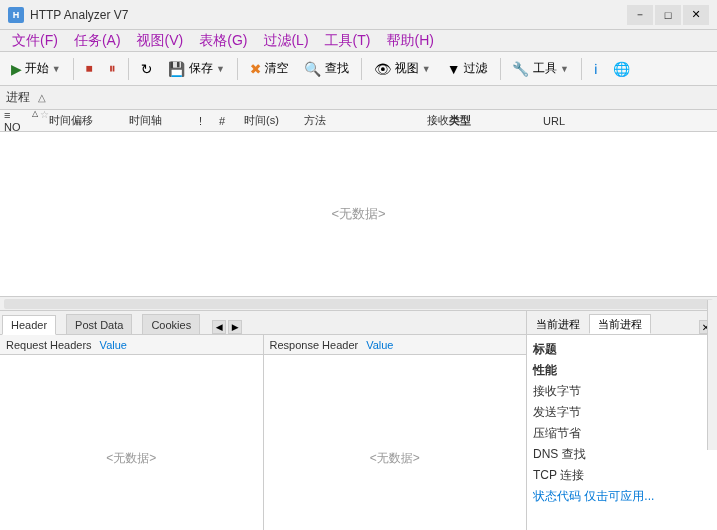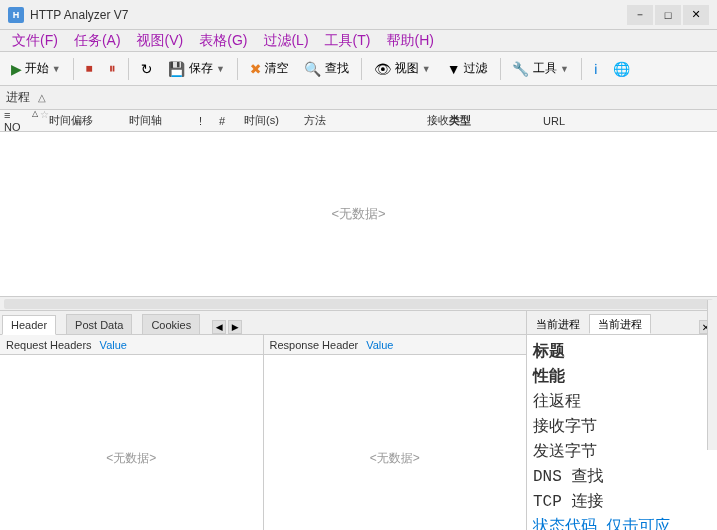--- a/index.html
+++ b/index.html
@@ -243,24 +243,23 @@
       border-bottom: 1px solid white;
     }
     .right-close { margin-left: auto; margin-right: 4px; width: 14px; height: 14px; border: 1px solid #ccc; background: #e0e0e0; cursor: pointer; display: flex; align-items: center; justify-content: center; font-size: 10px; }
     .right-body {
       flex: 1;
       overflow-y: auto;
       padding: 4px 6px;
     }
     .right-item {
       padding: 2px 0;
-      font-size: 16px;
+      font-size: 12px;
       color: #333;
       cursor: pointer;
-      font-family: Liberation Mono, monospace;
     }
     .right-item.bold { font-weight: bold; }
     .right-item.last {
       color: #0078d7;
     }
 
     
     ::-webkit-scrollbar { width: 10px; }
     ::-webkit-scrollbar-track { background: #f0f0f0; }
     ::-webkit-scrollbar-thumb { background: #c0c0c0; }
@@ -411,23 +410,23 @@
 
   <div class="right-pane">
     <div class="right-tabs">
       <div class="right-tab">当前进程</div>
       <div class="right-tab active">当前进程</div>
       <div class="right-close">✕</div>
     </div>
     <div class="right-body">
       <div class="right-item bold">标题</div>
       <div class="right-item bold">性能</div>
-      <div class="right-item">往返程</div>
       <div class="right-item">接收字节</div>
       <div class="right-item">发送字节</div>
+      <div class="right-item">压缩节省</div>
       <div class="right-item">DNS 查找</div>
       <div class="right-item">TCP 连接</div>
       <div class="right-item last">状态代码 仅击可应用...</div>
     </div>
 
     <div style="position:absolute;right:0;top:300px;width:10px;height:150px;background:#f0f0f0;border-left:1px solid #ccc;">
     </div>
   </div>
 </div>
 

